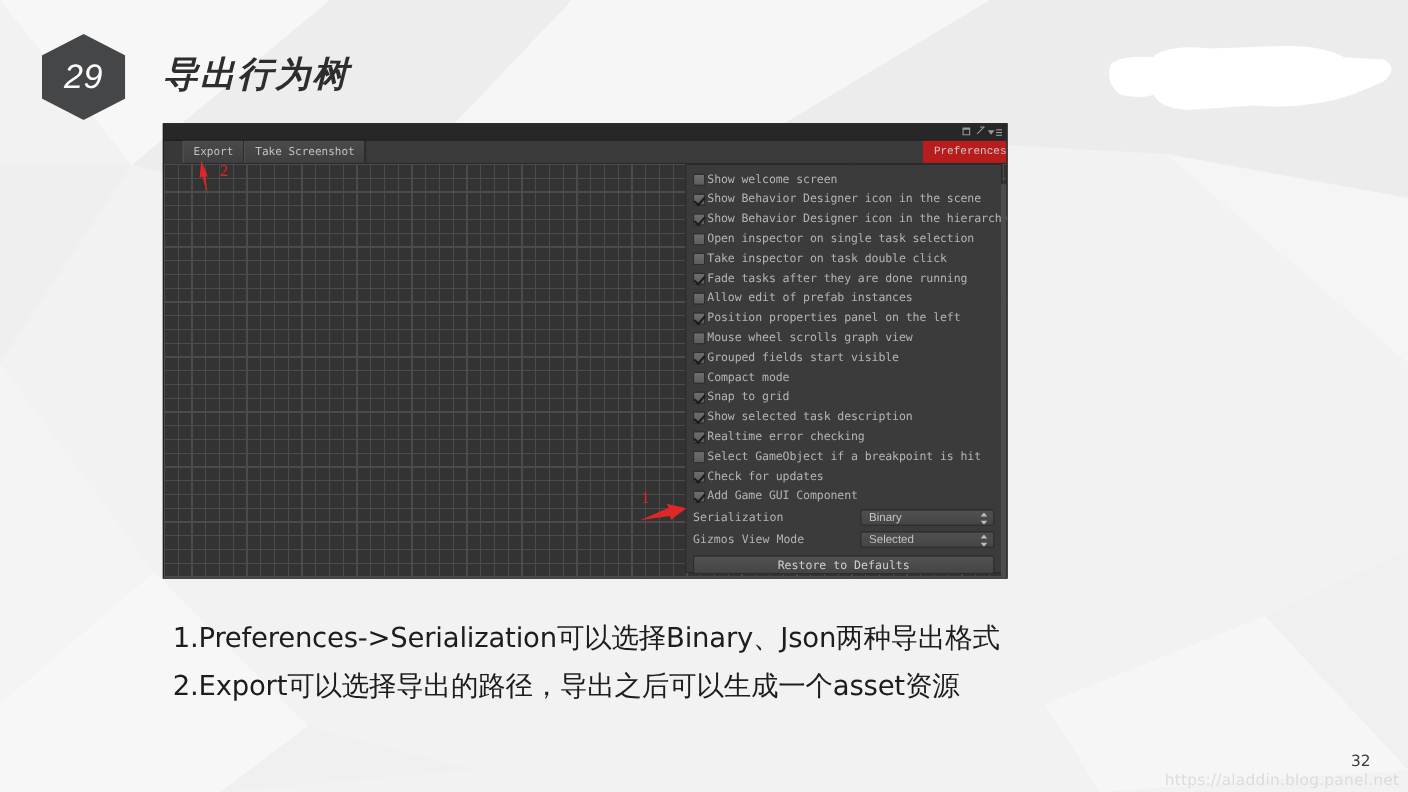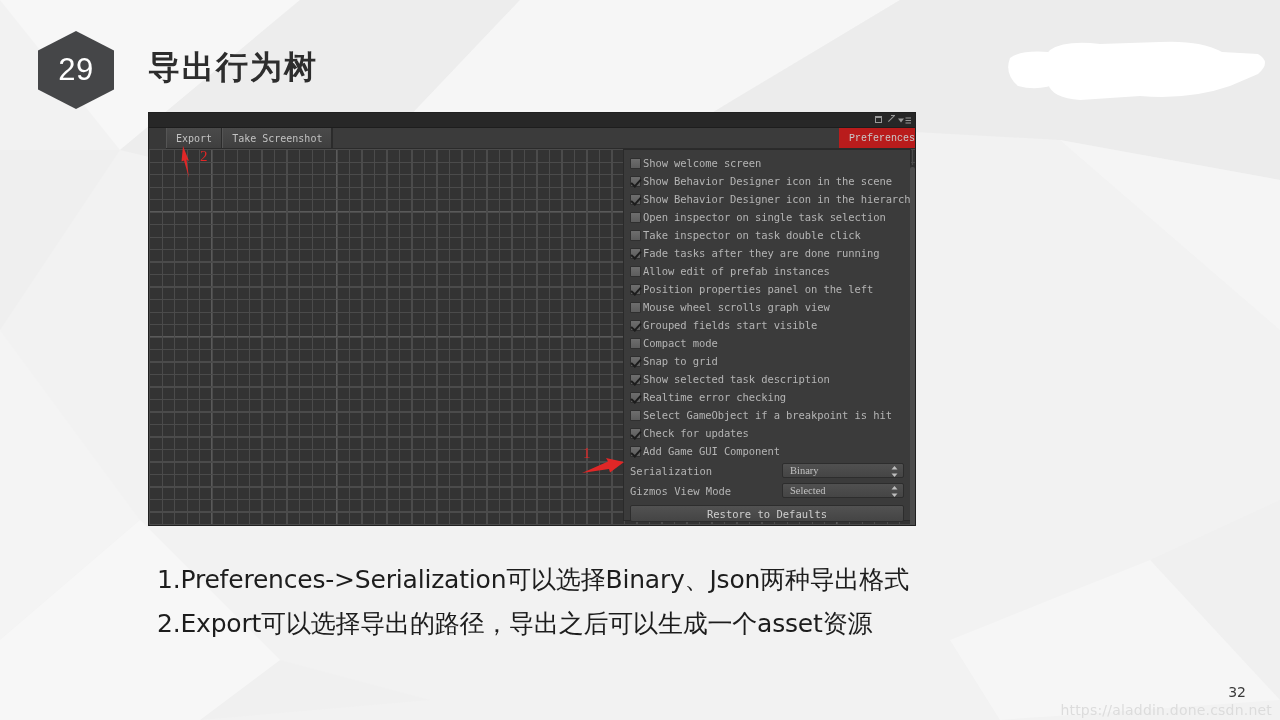--- a/index.html
+++ b/index.html
@@ -11,21 +11,21 @@
   body {
     position: relative;
     background: #f2f2f2;
   }
 
   
   #bg-polys { position:absolute; inset:0; width:1280px; height:720px; }
 
   
   #slide-header {
-    position: absolute; left: 0; top: 0; width: 1280px; height: 120px;
+    position: absolute; left: 0; top: 0; width: 1280px; height: 120px; font-style: italic;
   }
   #hex-badge {
     position: absolute; left: 38px; top: 31px;
     width: 76px; height: 78px;
     background: #454648;
     clip-path: polygon(50% 0%, 100% 25%, 100% 75%, 50% 100%, 0% 75%, 0% 25%);
     display: flex; align-items: center; justify-content: center;
   }
   #hex-badge-number {
     color: #ffffff;
@@ -167,21 +167,21 @@
   .popup {
     position: relative;
     flex: 1; height: 15px;
     background: linear-gradient(#505050, #454545);
     border: 1px solid #2d2d2d;
     border-radius: 2px;
     display: flex; align-items: center;
     padding-left: 7px;
   }
   .popup-value {
-    font-family: Liberation Serif, serif;
+    font-family: Liberation Sans, sans-serif;
     font-size: 10.5px; color: #c2c2c2;
   }
   .popup-arrows {
     position: absolute; right: 5px; top: 2px;
     width: 7px; height: 11px;
   }
   #restore-btn {
     margin-top: 5px;
     height: 17px;
     background: linear-gradient(#525252, #444444);
@@ -408,13 +408,13 @@
   <path d="M44,4 L26,0 L28,3.5 L2,15 L29,11 L30,14.5 Z" fill="#e02727"></path>
 </svg>
 <span class="annot-num" style="left:583px; top:445px;">1</span>
 
 <div id="bullets">
   <div class="bullet-line">1.Preferences-&gt;Serialization可以选择Binary、Json两种导出格式</div>
   <div class="bullet-line">2.Export可以选择导出的路径，导出之后可以生成一个asset资源</div>
 </div>
 
 <div id="slide-number">32</div>
-<div id="watermark">https://aladdin.done.csdn.net</div>
+<div id="watermark">https://aladdin.blog.panel.net</div>
 
 </body></html>

